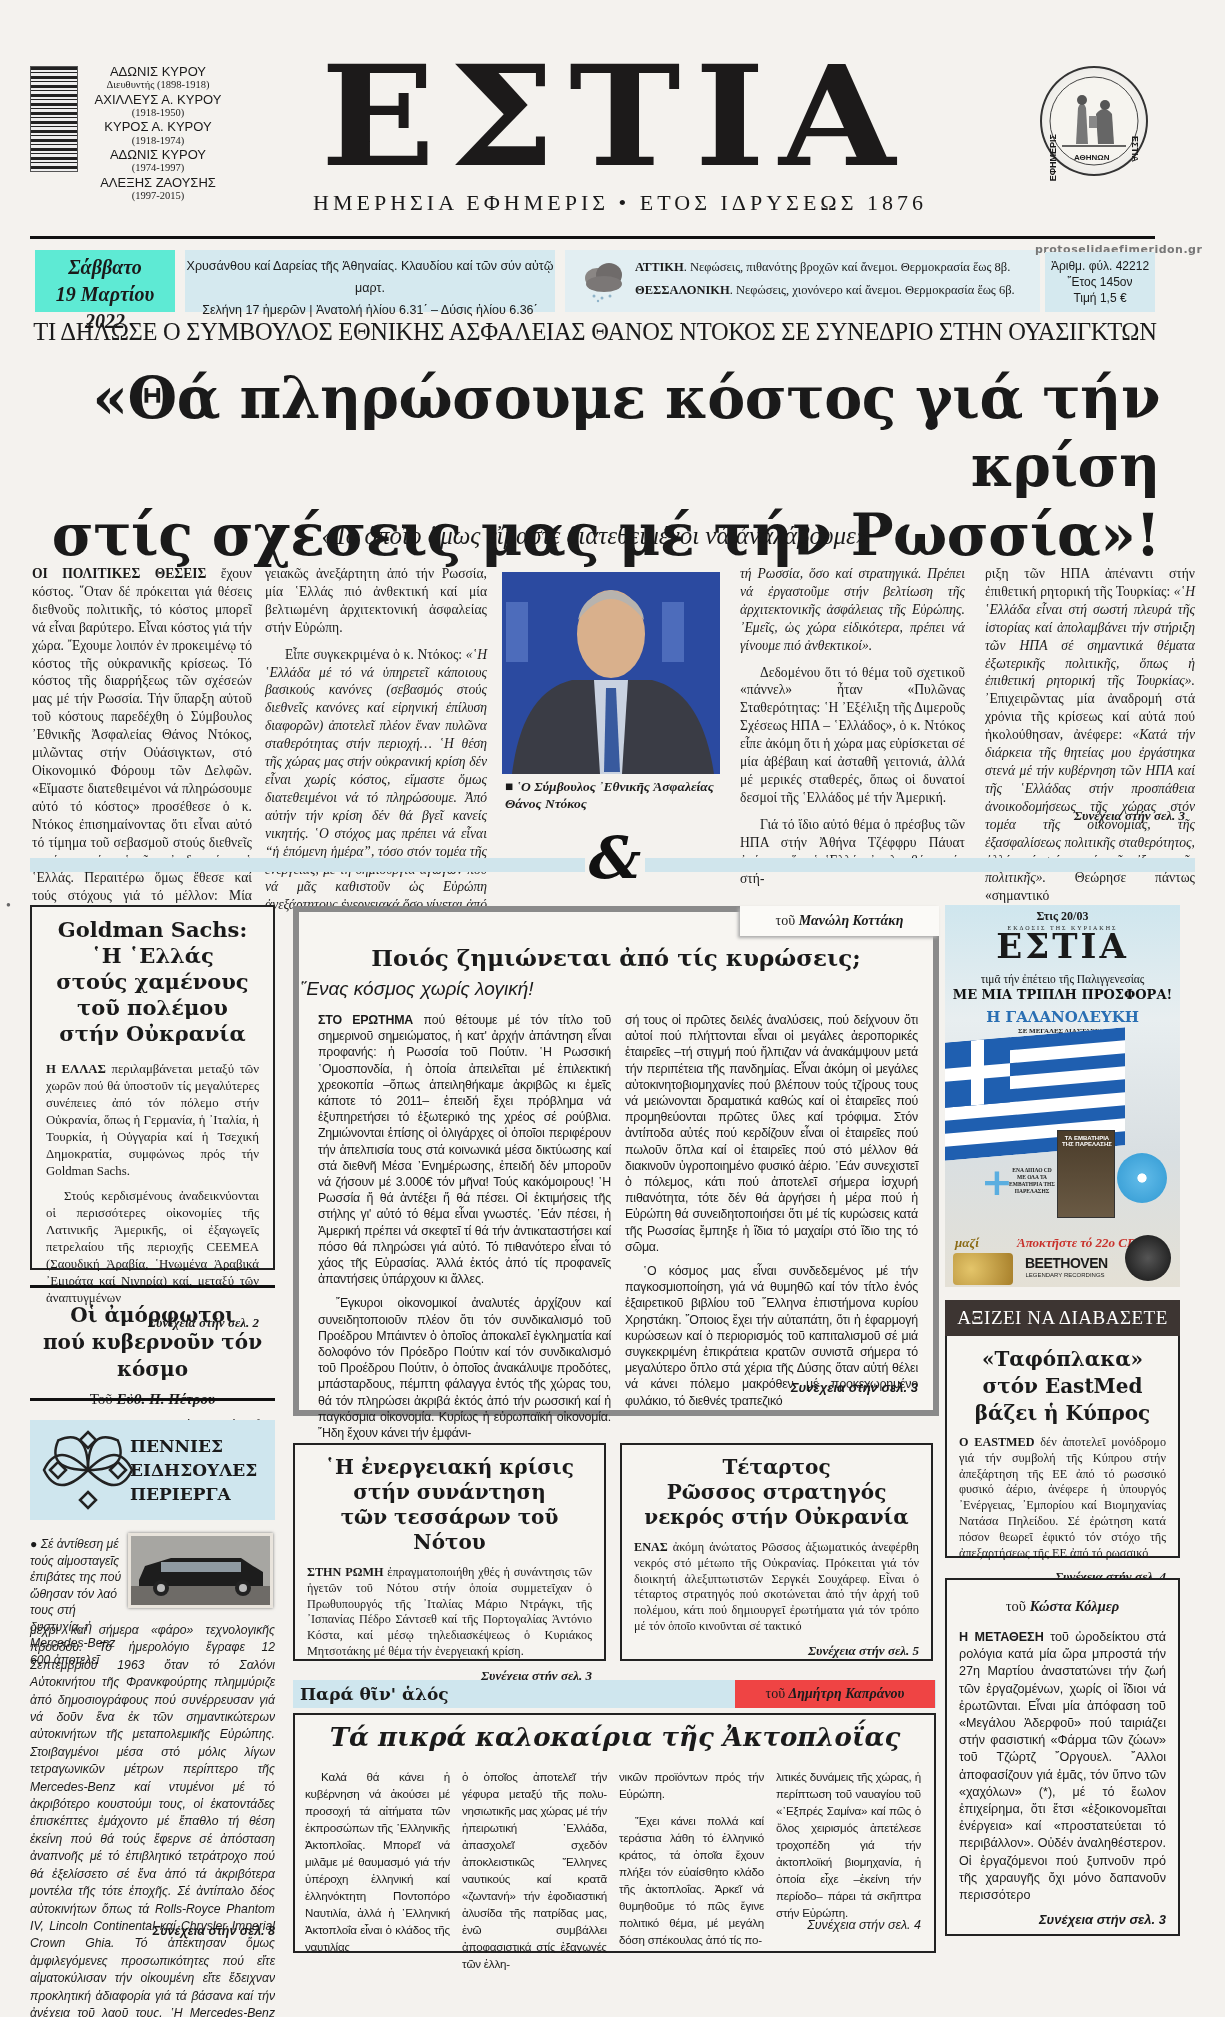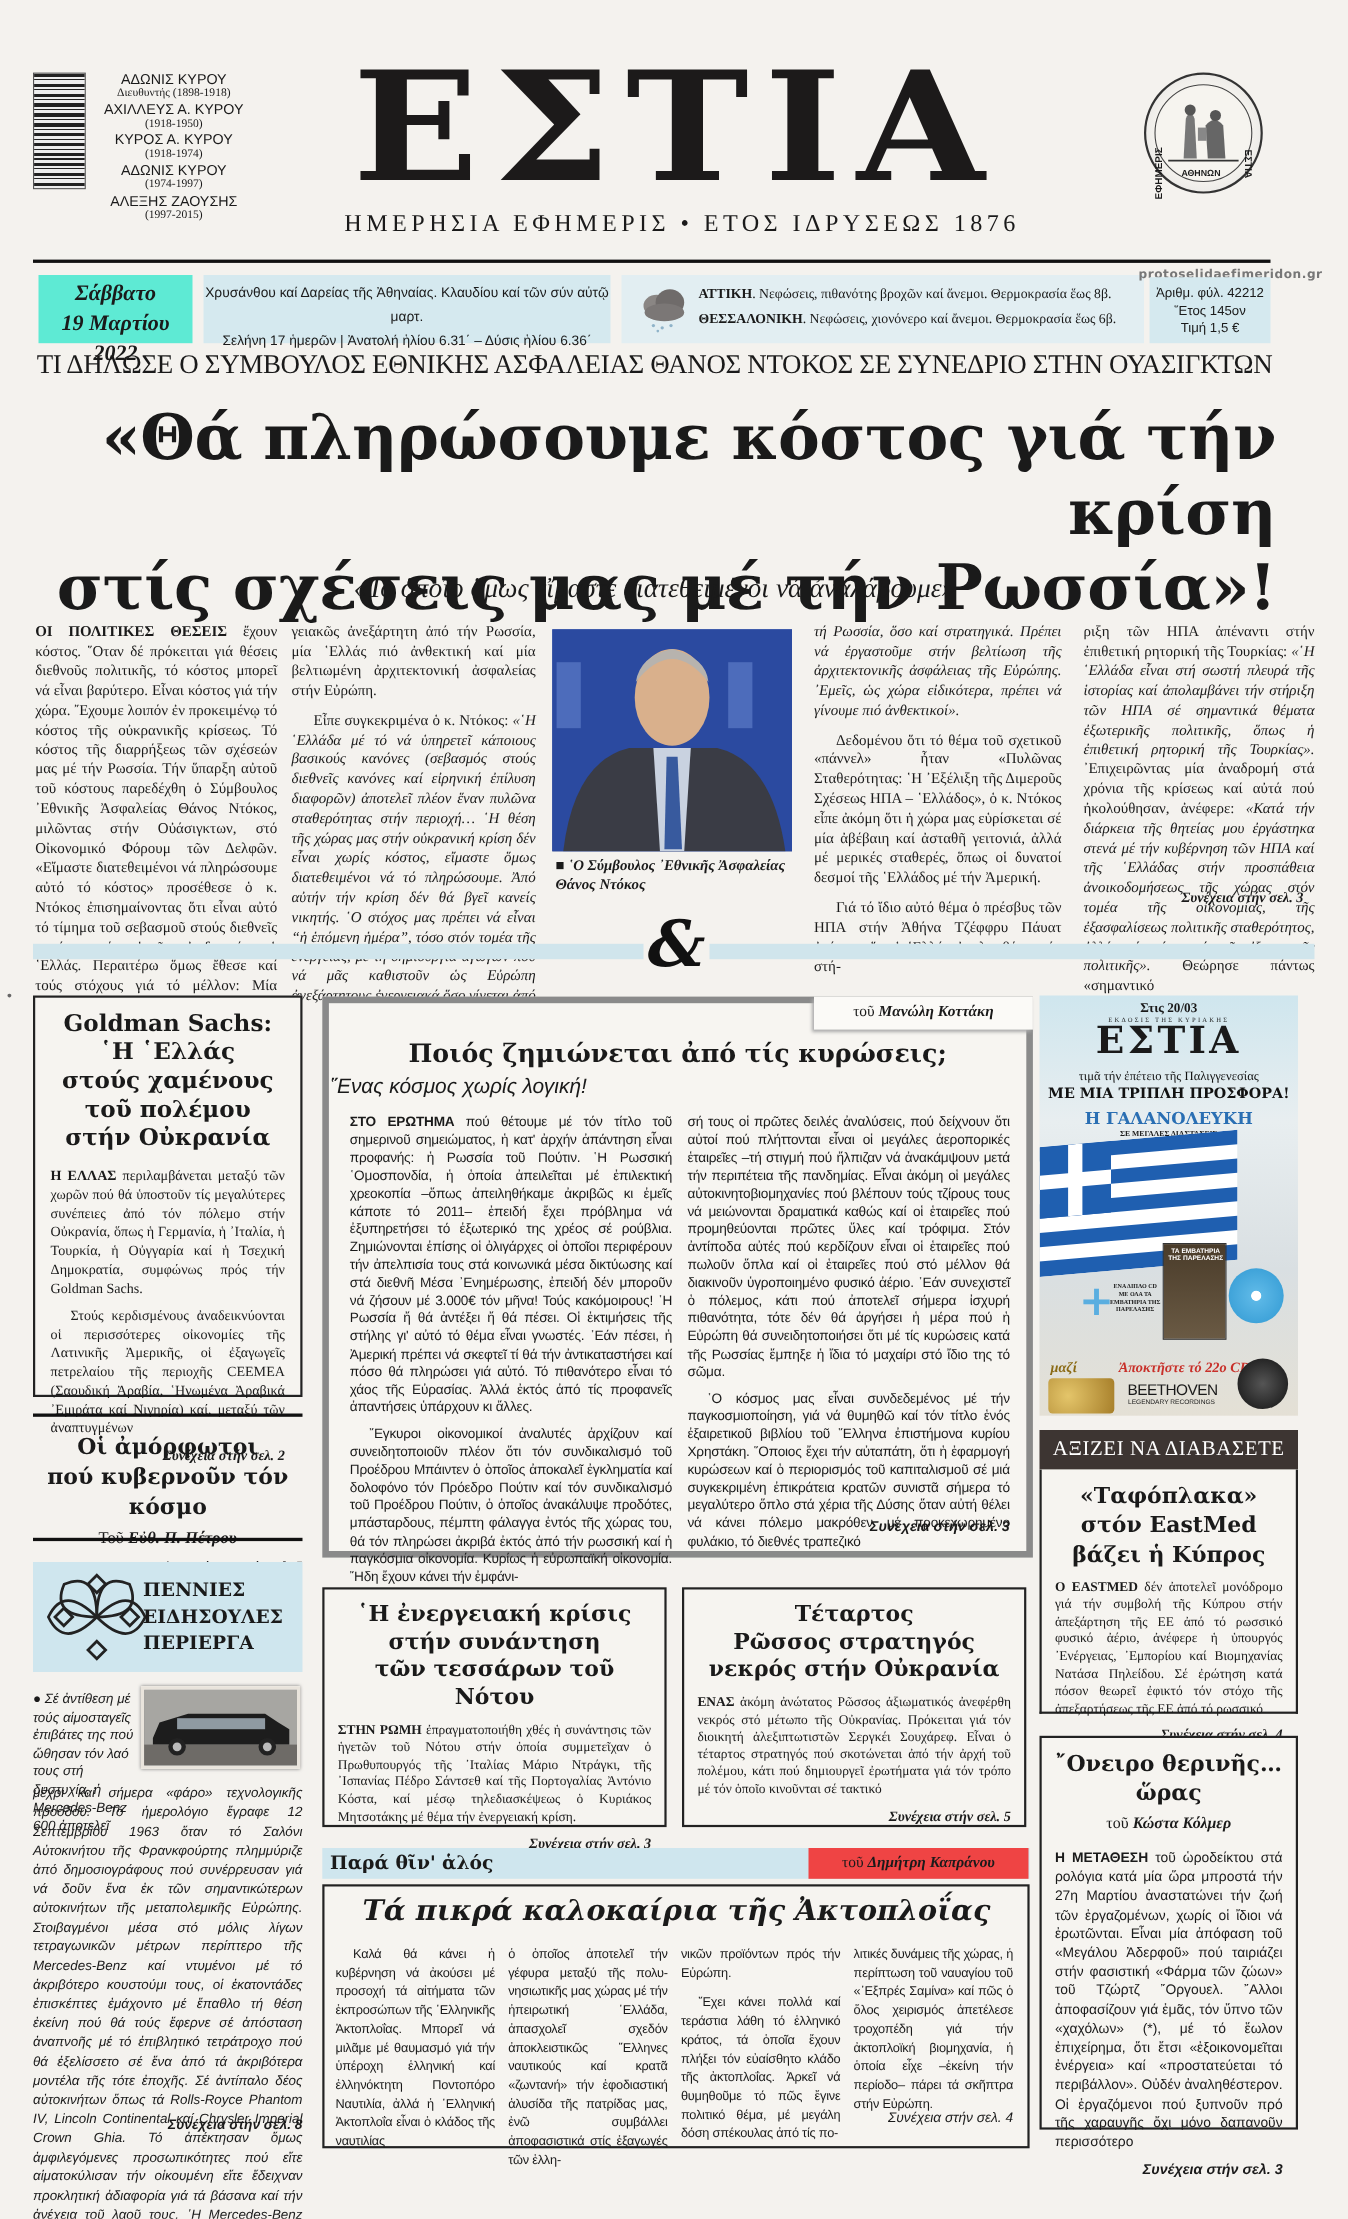--- a/index.html
+++ b/index.html
@@ -110,21 +110,21 @@
   #ad .l3 { position: absolute; left: 0; top: 103px; width: 235px; text-align: center; font-family: "DejaVu Serif", serif; font-weight: bold; font-size: 15px; color: #2a6fb3; }
   #ad .l4 { position: absolute; left: 0; top: 122px; width: 235px; text-align: center; font-family: "Liberation Serif", serif; font-weight: bold; font-size: 7px; }
   #flag { position: absolute; left: 0; top: 130px; width: 180px; height: 118px; transform: skewY(-5deg); }
   #ad .book { position: absolute; left: 112px; top: 225px; width: 58px; height: 88px; background: linear-gradient(180deg,#4a3c2a,#6a5a44); border: 1px solid #333; }
   #ad .book span { position: absolute; top: 4px; left: 2px; width: 54px; font-size: 6px; color: #fff; font-weight: bold; text-align: center; font-family: "Liberation Sans", sans-serif; }
   #ad .cd { position: absolute; left: 172px; top: 248px; width: 50px; height: 50px; border-radius: 50%; background: radial-gradient(circle, #fff 12%, #5bb7e6 14%, #3fa3d9 70%, #6cc2ea 100%); }
   #ad .plus { position: absolute; left: 36px; top: 262px; width: 30px; height: 30px; color: #5aaee0; font-size: 38px; line-height: 30px; font-weight: bold; font-family: "DejaVu Sans", sans-serif; }
   #ad .pluscap { position: absolute; left: 64px; top: 262px; width: 46px; font-size: 5.5px; font-weight: bold; text-align: center; font-family: "Liberation Serif", serif; line-height: 1.3; }
   #ad .mazi { position: absolute; left: 10px; top: 330px; font-family: "Liberation Serif", serif; font-style: italic; font-weight: bold; font-size: 13px; color: #8a6a14; }
   #ad .get { position: absolute; left: 72px; top: 330px; font-family: "Liberation Serif", serif; font-style: italic; font-weight: bold; font-size: 13px; color: #c8302a; }
-  #ad .bee { position: absolute; left: 80px; top: 350px; width: 56px; text-align: center; font-family: "Liberation Sans", sans-serif; font-weight: normal; font-size: 14px; letter-spacing: -0.5px; }
+  #ad .bee { position: absolute; left: 80px; top: 350px; width: 56px; text-align: center; font-family: "Liberation Sans", sans-serif; font-weight: bold; font-size: 14px; letter-spacing: -0.5px; }
   #ad .leg { position: absolute; left: 80px; top: 367px; width: 80px; text-align: center; font-family: "Liberation Sans", sans-serif; font-size: 6px; }
   #ad .gold { position: absolute; left: 8px; top: 348px; width: 60px; height: 32px; background: radial-gradient(circle at 30% 50%, #e4c56a, #a77f2a); border-radius: 4px; }
   #ad .band { position: absolute; left: 180px; top: 330px; width: 46px; height: 46px; border-radius: 50%; background: radial-gradient(circle,#555,#111); }
 
   #worth-bar { left: 945px; top: 1300px; width: 235px; height: 36px; background: #3d3532; color: #fff; text-align: center; font-family: "Liberation Serif", serif; font-size: 19px; line-height: 36px; letter-spacing: 0.5px; }
   #eastmed-box { left: 945px; top: 1336px; width: 235px; height: 222px; padding: 10px 12px; border-top: none; }
   #eastmed-title { font-size: 20px; line-height: 27px; margin-bottom: 8px; }
   #dream-box { left: 945px; top: 1578px; width: 235px; height: 358px; padding: 10px 12px; }
   #dream-title { font-size: 20px; line-height: 26px; }
   #dream-by { text-align: center; font-family: "Liberation Serif", serif; font-size: 14.5px; margin: 8px 0 14px; }
@@ -391,20 +391,16 @@
   <div class="box-title" id="eastmed-title">
     <div>«Ταφόπλακα»</div>
     <div>στόν EastMed</div>
     <div>βάζει ἡ Κύπρος</div>
   </div>
   <div class="tiny"><b>Ο EASTMED</b><span> δέν ἀποτελεῖ μονόδρομο γιά τήν συμβολή τῆς Κύπρου στήν ἀπεξάρτηση τῆς ΕΕ ἀπό τό ρωσσικό φυσικό ἀέριο, ἀνέφερε ἡ ὑπουργός ᾿Ενέργειας, ᾿Εμπορίου καί Βιομηχανίας Νατάσα Πηλείδου. Σέ ἐρώτηση κατά πόσον θεωρεῖ ἐφικτό τόν στόχο τῆς ἀπεξαρτήσεως τῆς ΕΕ ἀπό τό ρωσσικό</span></div>
   <div class="cont cont-line" style="font-size:13px;">Συνέχεια στήν σελ. 4</div>
 </div>
 
 <div class="abs box" id="dream-box">
-  <div class="box-title" id="dream-title">
-    <div>῎Ονειρο θερινῆς…</div>
-    <div>ὥρας</div>
-  </div>
   <div id="dream-by"><span>τοῦ </span><b class="it">Κώστα Κόλμερ</b></div>
   <div class="sanscol"><b>Η ΜΕΤΑΘΕΣΗ</b><span> τοῦ ὡροδείκτου στά ρολόγια κατά μία ὥρα μπροστά τήν 27η Μαρτίου ἀναστατώνει τήν ζωή τῶν ἐργαζομένων, χωρίς οἱ ἴδιοι νά ἐρωτῶνται. Εἶναι μία ἀπόφαση τοῦ «Μεγάλου Ἀδερφοῦ» πού ταιριάζει στήν φασιστική «Φάρμα τῶν ζώων» τοῦ Τζώρτζ ῎Οργουελ. ῎Αλλοι ἀποφασίζουν γιά ἐμᾶς, τόν ὕπνο τῶν «χαχόλων» (*), μέ τό ἕωλον ἐπιχείρημα, ὅτι ἔτσι «ἐξοικονομεῖται ἐνέργεια» καί «προστατεύεται τό περιβάλλον». Οὐδέν ἀναληθέστερον. Οἱ ἐργαζόμενοι πού ξυπνοῦν πρό τῆς χαραυγῆς ὄχι μόνο δαπανοῦν περισσότερο</span></div>
   <div class="cont-line" style="text-align:right;font-family:'Liberation Sans',sans-serif;font-style:italic;font-weight:bold;font-size:13px;">Συνέχεια στήν σελ. 3</div>
 </div>
 
 </body></html>

